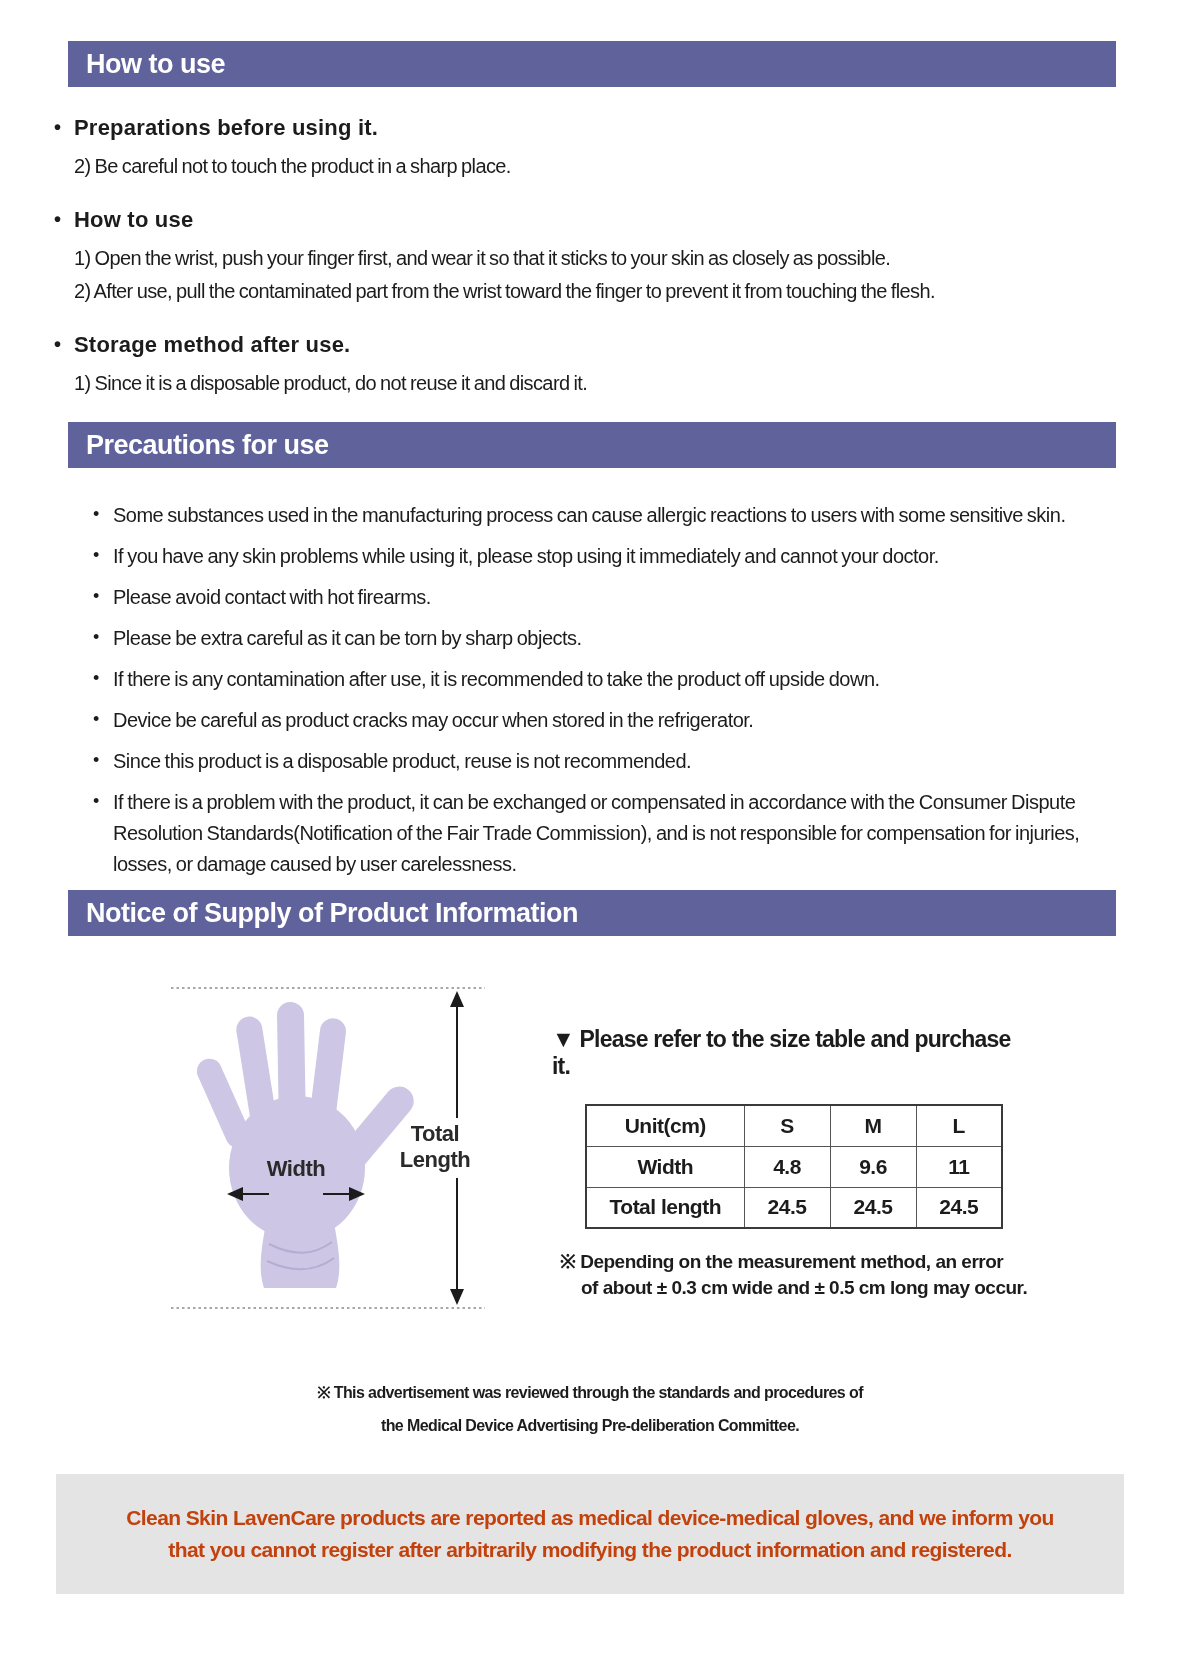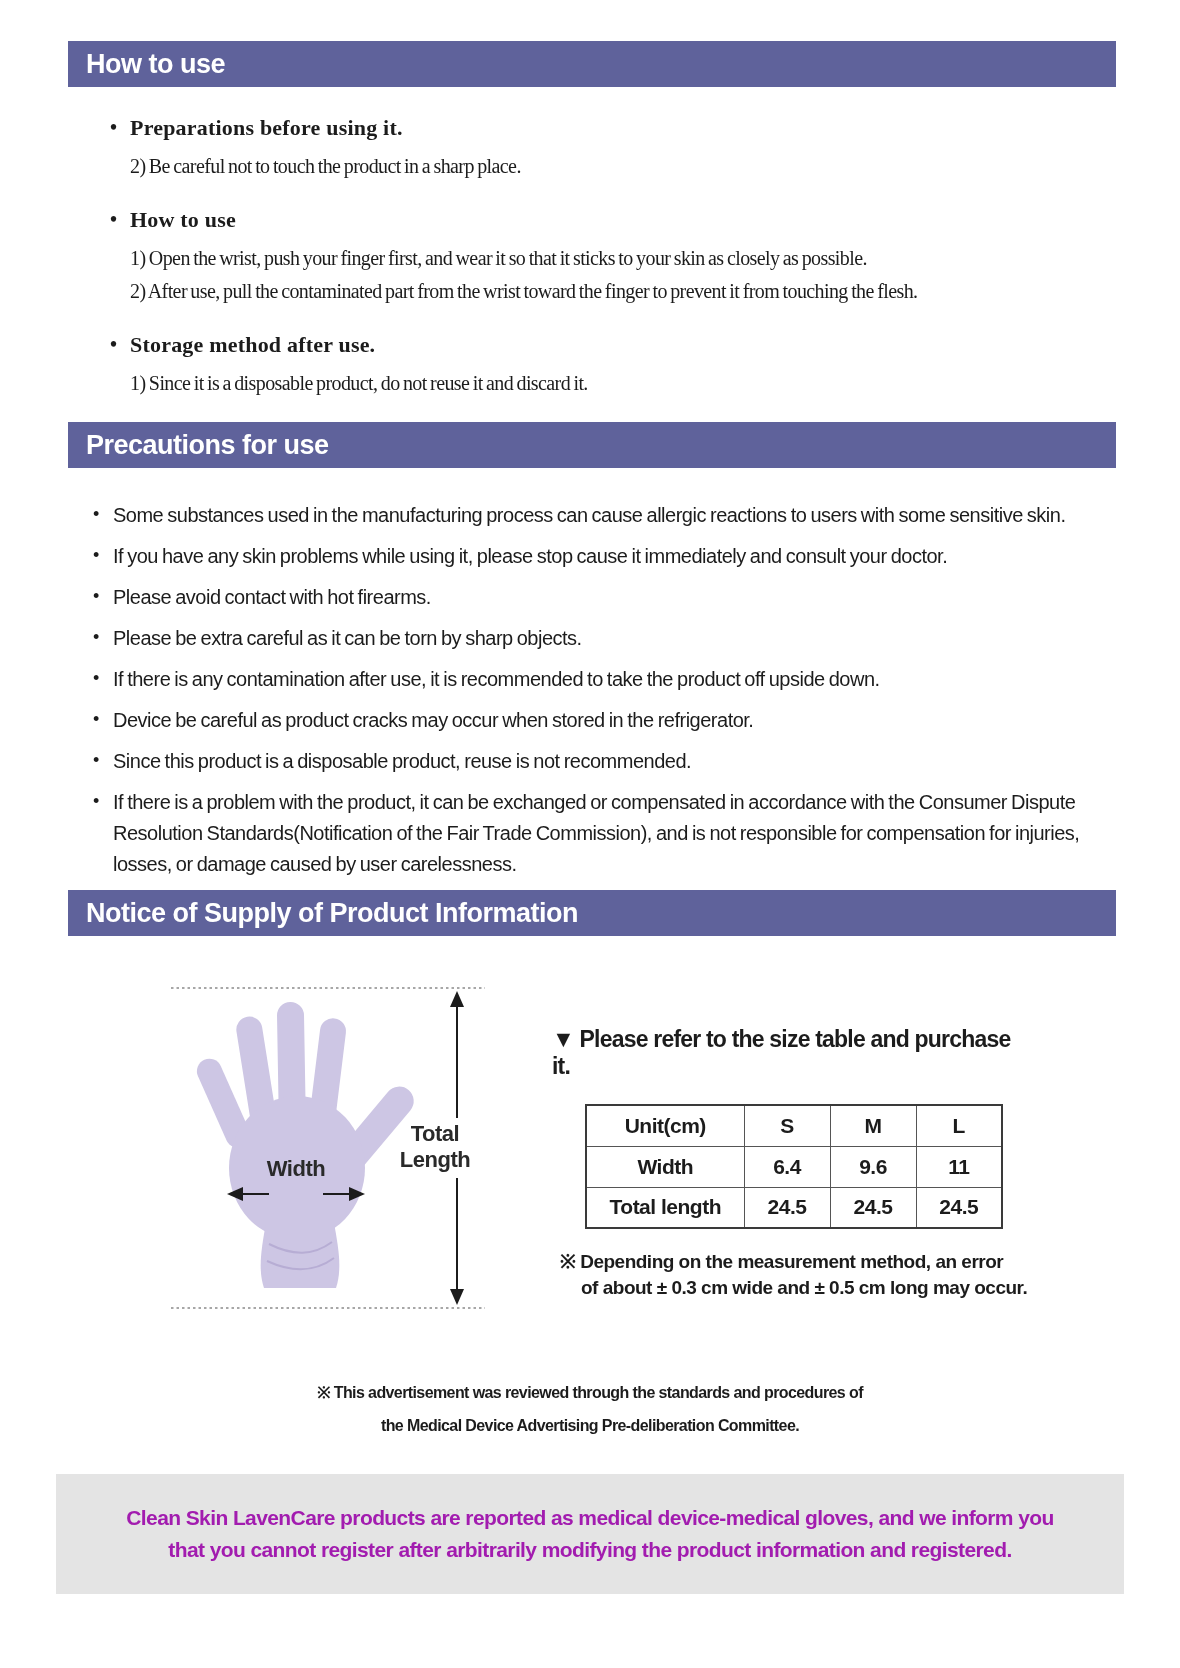--- a/index.html
+++ b/index.html
@@ -22,21 +22,21 @@
     font-weight:bold;
     letter-spacing:-0.5px;
     display:flex;
     align-items:center;
     padding-left:18px;
   }
   .banner-1 { margin-top:41px; }
   .banner-2 { margin-top:12px; }
   .banner-3 { margin-top:2px; }
 
-  .howto { padding:26px 40px 0 110px;font-family:Liberation Serif, serif; }
+  .howto { padding:26px 40px 0 54px; }
   .group { margin-bottom:22px; }
   .group-title {
     font-size:22px; font-weight:bold; letter-spacing:0.2px;
     line-height:30px; margin-bottom:7px; position:relative; padding-left:20px;
   }
   .group-title::before { content:"•"; position:absolute; left:0; top:-1px; font-size:20px; }
   .numbered {
     font-size:20px; line-height:33px; letter-spacing:-0.6px; word-spacing:-1px;
     padding-left:20px; white-space:nowrap;
   }
@@ -74,21 +74,21 @@
   .review-note {
     margin-top:58px; text-align:center;
     font-size:16px; font-weight:bold; line-height:33px; letter-spacing:-0.6px;
   }
 
   .footer-box {
     margin:32px auto 0 auto; width:1068px; height:120px;
     background:#e4e4e4;
     display:flex; flex-direction:column; justify-content:center; align-items:center;
     font-size:21px; font-weight:bold; line-height:32px; letter-spacing:-0.6px;
-    color:#a21caf;
+    color:#c2410c;
   }
 </style>
 </head>
 <body>
 
 <div class="banner banner-1">
   <span>How to use</span>
 </div>
 
 <div class="howto">
@@ -106,21 +106,21 @@
     <div class="numbered">1) Since it is a disposable product, do not reuse it and discard it.</div>
   </div>
 </div>
 
 <div class="banner banner-2">
   <span>Precautions for use</span>
 </div>
 
 <ul class="prec-list">
   <li>Some substances used in the manufacturing process can cause allergic reactions to users with some sensitive skin.</li>
-  <li>If you have any skin problems while using it, please stop cause it immediately and consult your doctor.</li>
+  <li>If you have any skin problems while using it, please stop using it immediately and cannot your doctor.</li>
   <li>Please avoid contact with hot firearms.</li>
   <li>Please be extra careful as it can be torn by sharp objects.</li>
   <li>If there is any contamination after use, it is recommended to take the product off upside down.</li>
   <li>Device be careful as product cracks may occur when stored in the refrigerator.</li>
   <li>Since this product is a disposable product, reuse is not recommended.</li>
   <li>If there is a problem with the product, it can be exchanged or compensated in accordance with the Consumer Dispute Resolution Standards(Notification of the Fair Trade Commission), and is not responsible for compensation for injuries, losses, or damage caused by user carelessness.</li>
 </ul>
 
 <div class="banner banner-3">
   <span>Notice of Supply of Product Information</span>
@@ -165,21 +165,21 @@
     <table class="size-table">
       <tbody>
           <tr>
         <th class="c0">Unit(cm)</th>
         <th class="c1">S</th>
         <th class="c2">M</th>
         <th class="c3">L</th>
       </tr>
       <tr>
         <td class="c0">Width</td>
-        <td class="c1">6.4</td>
+        <td class="c1">4.8</td>
         <td class="c2">9.6</td>
         <td class="c3">11</td>
       </tr>
       <tr>
         <td class="c0">Total length</td>
         <td class="c1">24.5</td>
         <td class="c2">24.5</td>
         <td class="c3">24.5</td>
       </tr>
     </tbody>

